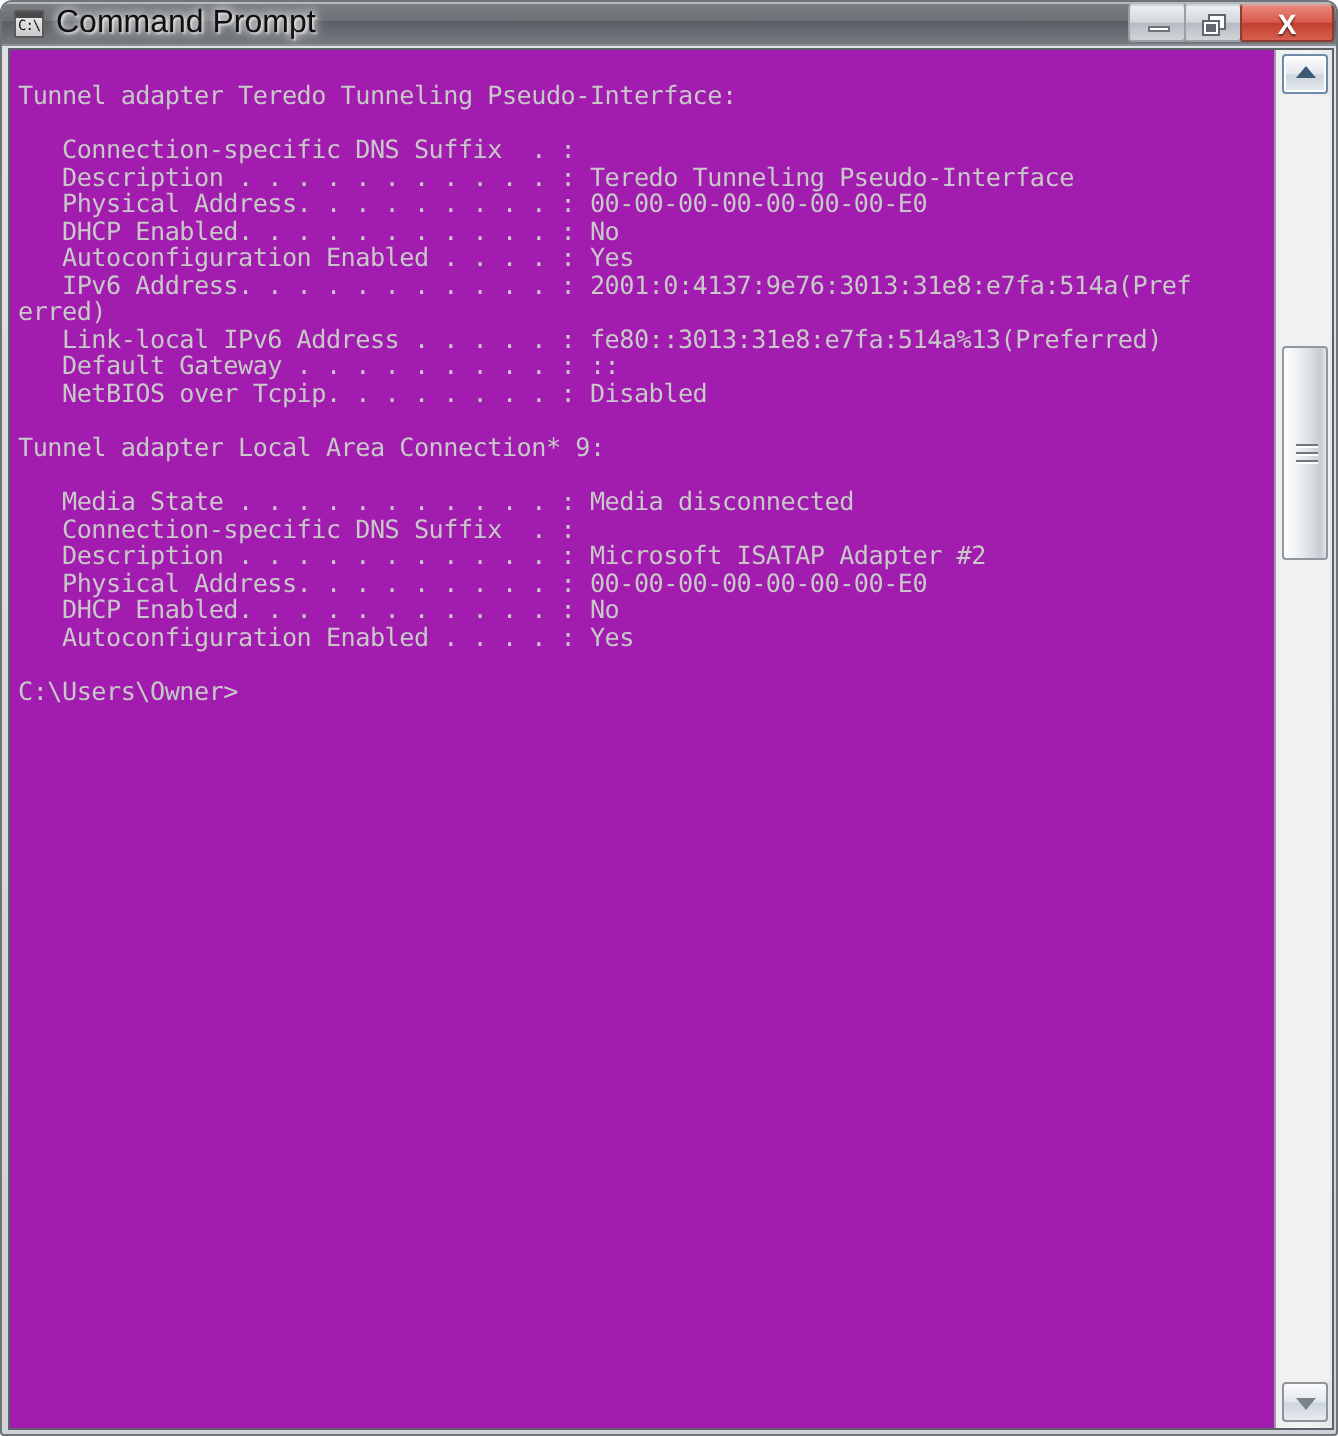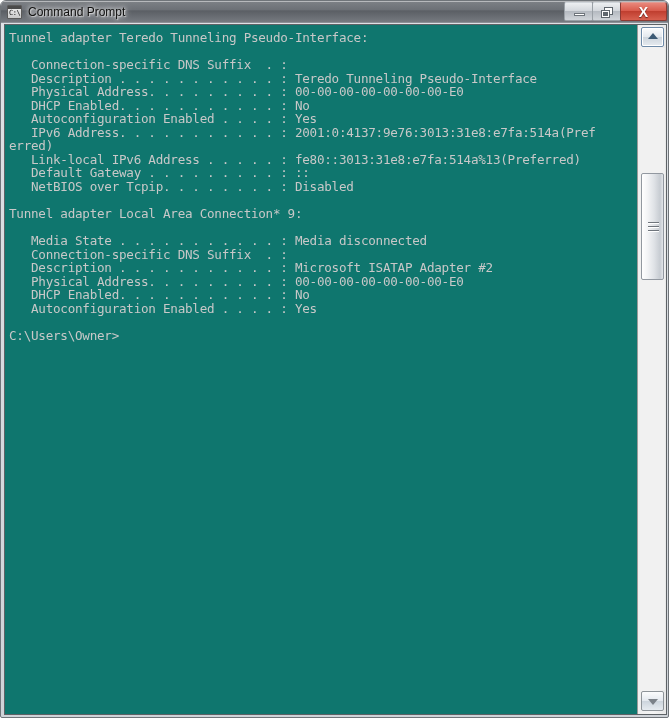--- a/index.html
+++ b/index.html
@@ -80,21 +80,21 @@
     line-height: 9px;
     color: #111;
     letter-spacing: -0.5px;
   }
 
   .title-text {
     position: absolute;
     left: 27px;
     top: 2px;
     font-family: "Liberation Sans", sans-serif;
-    font-size: 12px;
+    font-size: 16px;
     line-height: 18px;
     color: #10100f;
     text-shadow:
        0 0 4px rgba(255,255,255,0.95),
        0 0 7px rgba(255,255,255,0.85),
        1px 1px 1px rgba(255,255,255,0.55);
     white-space: nowrap;
   }
 
   
@@ -192,22 +192,22 @@
     box-sizing: border-box;
     overflow: hidden;
   }
 
   .console {
     position: absolute;
     left: 0;
     top: 0;
     width: 633px;
     height: 689px;
-    background: #0f766e;
-    padding: 6px 0 0 4px;
+    background: #a21caf;
+    padding: 16px 0 0 4px;
     box-sizing: border-box;
     overflow: hidden;
   }
 
   .console pre {
     margin: 0;
     padding: 0;
     font-family: "DejaVu Sans Mono", monospace;
     font-size: 12.6px;
     line-height: 13.55px;

